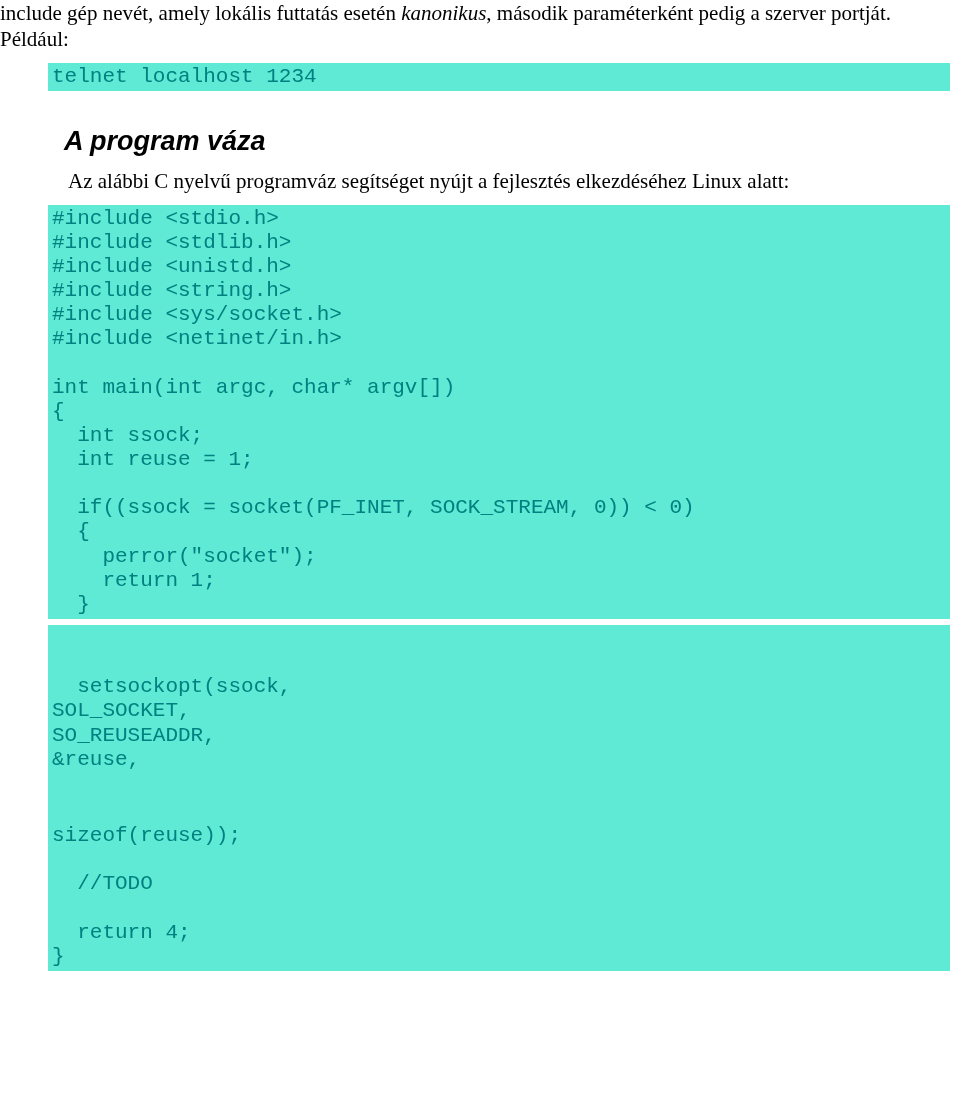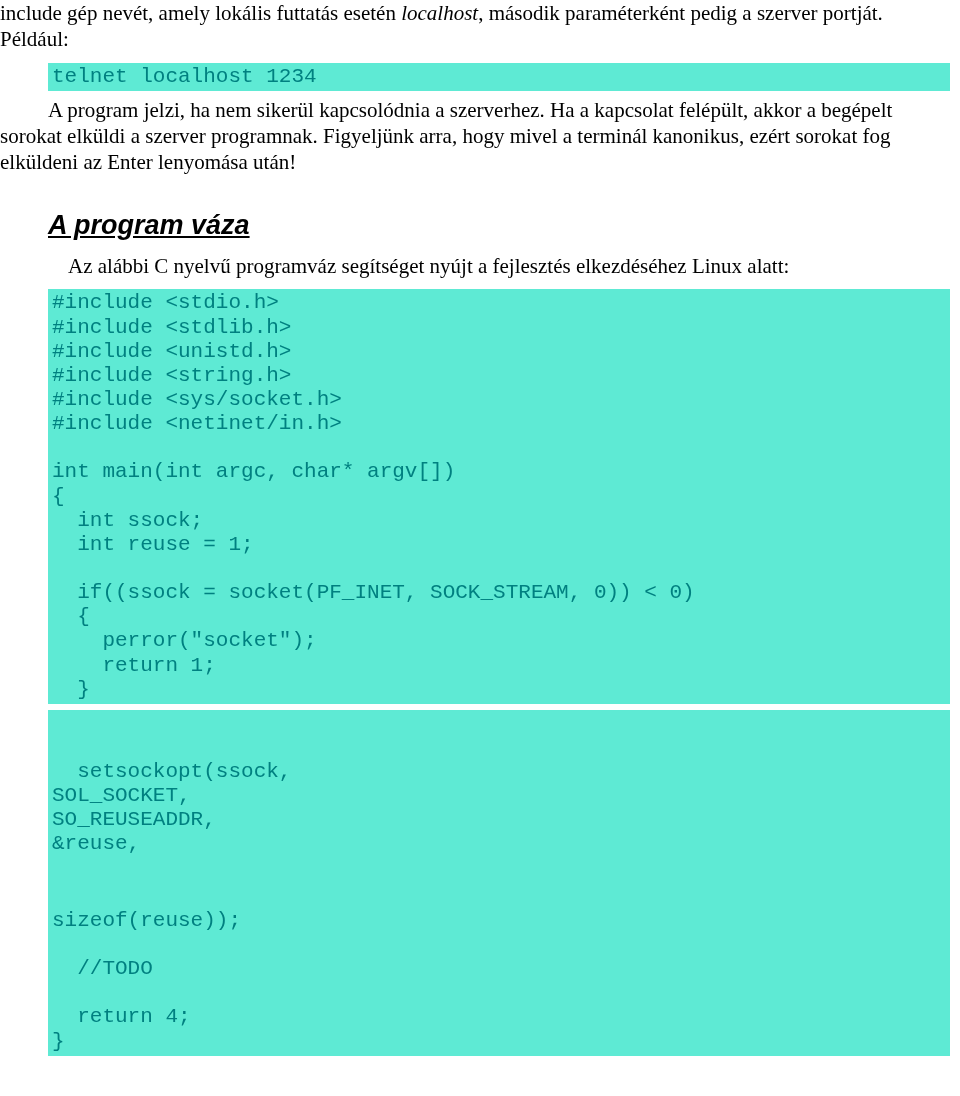--- a/index.html
+++ b/index.html
@@ -33,44 +33,42 @@
     margin: 10px 0 6px 48px;
     padding: 2px 4px;
     white-space: pre;
     line-height: 1.15;
   }
   .section-heading {
     font-family: Arial, Helvetica, sans-serif;
     font-weight: bold;
     font-style: italic;
     font-size: 27px;
-    margin: 34px 0 10px 48px;
-    text-decoration: underline;
+    margin: 34px 0 10px 64px;
   }
   .justify {
     text-align: left;
   }
   .setsock-line {
     display: flex;
     justify-content: space-between;
     flex-direction: column;
   }
 </style>
 </head>
 <body>
 
 <div class="wrap">
 
   <p class="para justify">
-    <span>include gép nevét, amely lokális futtatás esetén </span><span class="italic">localhost</span><span>, második paraméterként pedig a szerver portját. Például:</span>
+    <span>include gép nevét, amely lokális futtatás esetén </span><span class="italic">kanonikus</span><span>, második paraméterként pedig a szerver portját. Például:</span>
   </p>
 
   <div class="code-block">telnet localhost 1234</div>
 
-  <p class="para-indent justify">A program jelzi, ha nem sikerül kapcsolódnia a szerverhez. Ha a kapcsolat felépült, akkor a begépelt sorokat elküldi a szerver programnak. Figyeljünk arra, hogy mivel a terminál kanonikus, ezért sorokat fog elküldeni az Enter lenyomása után!</p>
 
   <h2 class="section-heading">A program váza</h2>
 
   <p class="para-indent justify" style="text-indent:48px;padding-left:20px;">Az alábbi C nyelvű programváz segítséget nyújt a fejlesztés elkezdéséhez Linux alatt:</p>
 
   <div class="code-block">#include &lt;stdio.h&gt;
 #include &lt;stdlib.h&gt;
 #include &lt;unistd.h&gt;
 #include &lt;string.h&gt;
 #include &lt;sys/socket.h&gt;

